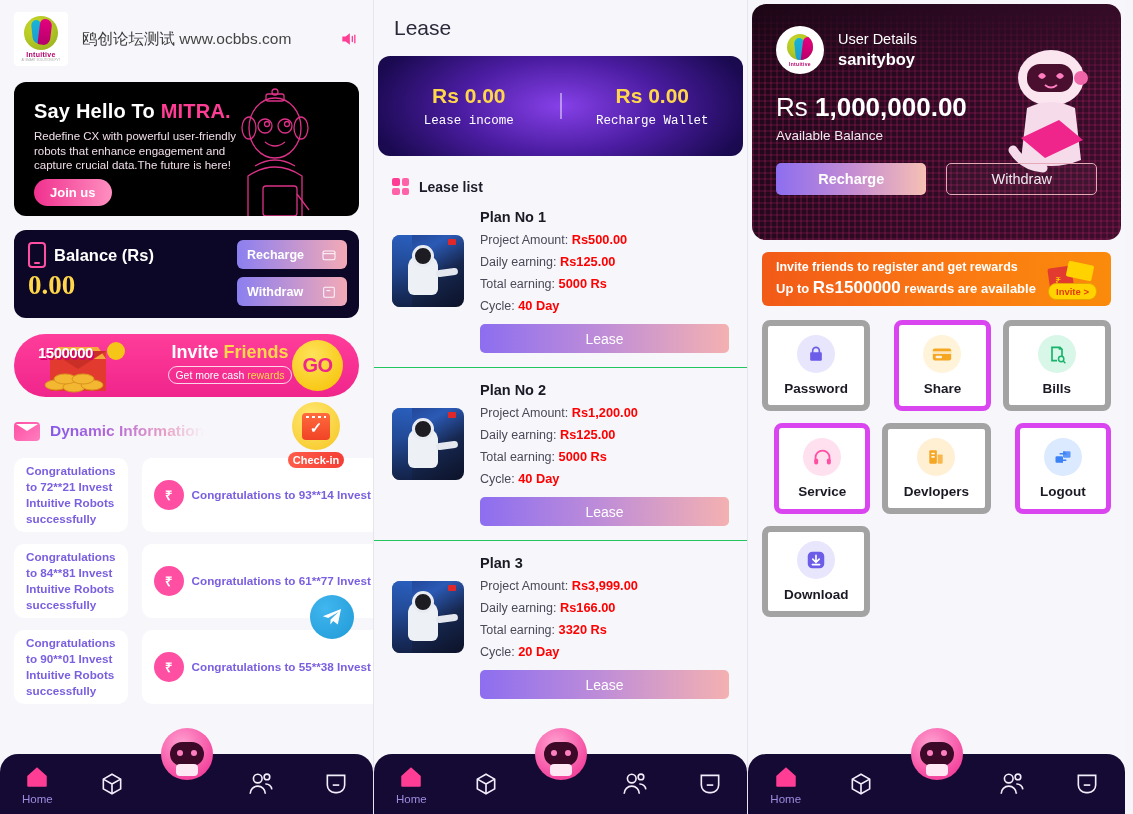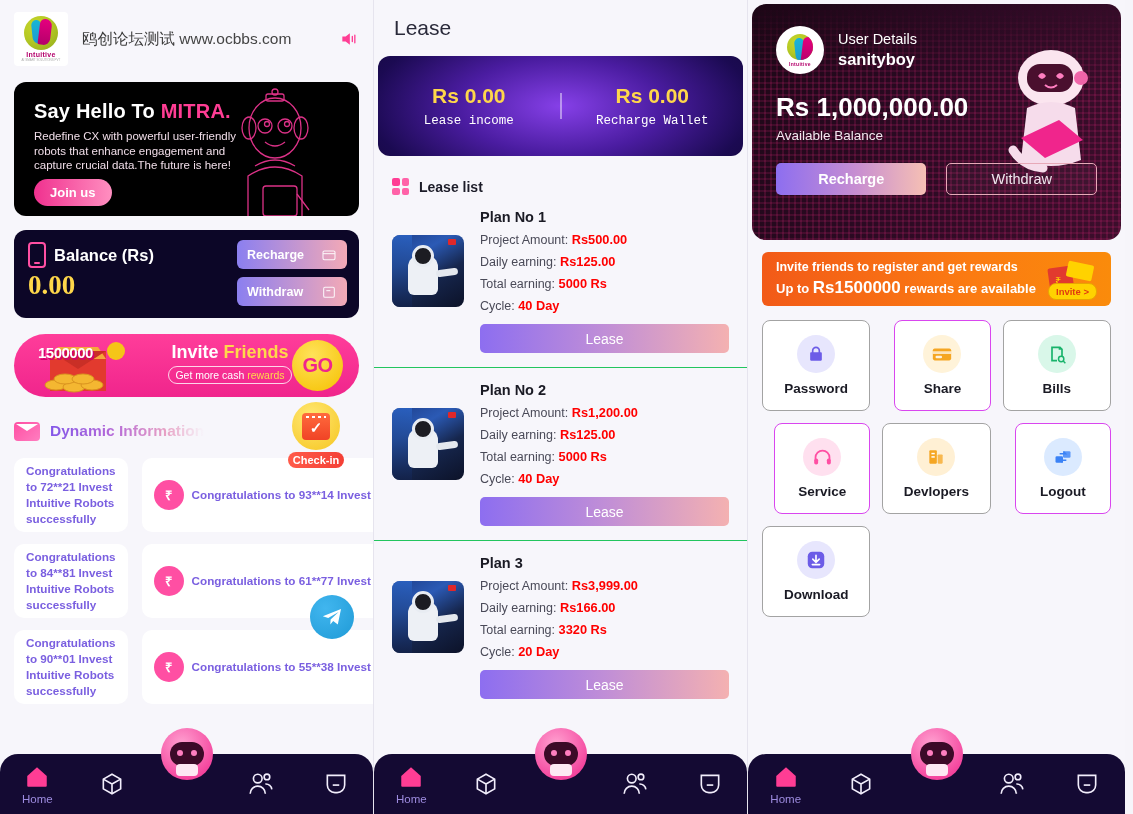--- a/index.html
+++ b/index.html
@@ -148,21 +148,21 @@
      -webkit-mask-image: linear-gradient(180deg, transparent 0%, #000 35%, #000 100%);
      mask-image: linear-gradient(180deg, transparent 0%, #000 35%, #000 100%);
      opacity: .85; }
   .uc-top { display: flex; align-items: center; gap: 14px; position: relative; z-index: 3; }
   .uc-avatar { width: 48px; height: 48px; border-radius: 50%; background: #fff; display:flex;align-items:center;justify-content:center;flex-direction:column;flex:none;}
   .uc-avatar .logo-circle { width: 26px; height: 26px; }
   .uc-avatar .logo-word { font-size: 5px; }
   .uc-label { color: #ffffff; font-size: 14.5px; }
   .uc-name { color: #fff; font-size: 16.5px; font-weight: bold; margin-top: 3px; }
   .uc-bal { color: #fff; font-size: 26px; font-weight: bold; margin-top: 18px; position: relative; z-index: 3; }
-  .uc-bal .cur { font-weight: bold; }
+  .uc-bal .cur { font-weight: normal; }
   .uc-baltxt { color: #f3e6ee; font-size: 13.5px; margin-top: 5px; position: relative; z-index: 3; }
   .uc-btns { display: flex; gap: 20px; margin-top: 20px; position: relative; z-index: 3; }
   .uc-recharge { width: 152px; height: 32px; border-radius: 5px; display:flex;align-items:center;justify-content:center;
      background: linear-gradient(90deg,#8d6ef0 0%, #c98fd0 55%, #f6c0b4 100%); color: #fff; font-size: 14.5px; font-weight: bold;}
   .uc-withdraw { width: 152px; height: 32px; border-radius: 5px; display:flex;align-items:center;justify-content:center;
      border: 1px solid #e7a9b8; color: #f2e6ef; font-size: 14.5px; background: rgba(255,255,255,.03);}
   .uc-bot { position: absolute; right: 18px; top: 38px; width: 110px; height: 150px; z-index: 2; }
 
   .invite2 { margin: 12px 14px 0; height: 54px; border-radius: 6px;
      background: linear-gradient(90deg,#f25a18 0%, #fb7b12 60%, #fa8b0b 100%);
@@ -170,22 +170,22 @@
   .invite2 .l1 { color: #fff; font-size: 12.5px; font-weight: bold; }
   .invite2 .l2 { color: #fff; font-size: 13px; font-weight: bold; margin-top: 4px; }
   .invite2 .l2 b { font-size: 17px; }
   .inv2-ic { position: absolute; right: 14px; top: 7px; width: 52px; height: 42px; }
   .inv2-btn { position: absolute; right: 14px; bottom: 6px; background: #ffd200; color: #e03a10; font-size: 9.5px;
      font-weight: bold; border-radius: 8px; padding: 2px 7px; border: 1px solid #e9a500; }
 
   .tiles { margin: 14px 14px 0; display: grid; grid-template-columns: repeat(3,1fr); gap: 12px; }
   .tile { height: 91px; background: #fff; border-radius: 8px; display: flex; flex-direction: column;
      align-items: center; justify-content: center; gap: 8px; }
-  .tile.or { border: 1px solid #a3a3a3; }
-  .tile.gr { border: 1px solid #d946ef; margin-left: 12px; }
+  .tile.or { border: 6px solid #a3a3a3; }
+  .tile.gr { border: 5px solid #d946ef; margin-left: 12px; }
   .tile-ic { width: 38px; height: 38px; border-radius: 50%; display:flex;align-items:center;justify-content:center; }
   .tile-lbl { font-size: 13.5px; font-weight: bold; color: #1a1a24; }
 </style>
 </head>
 <body>
 
 <div class="stage">
 
   <div class="panel">
 

